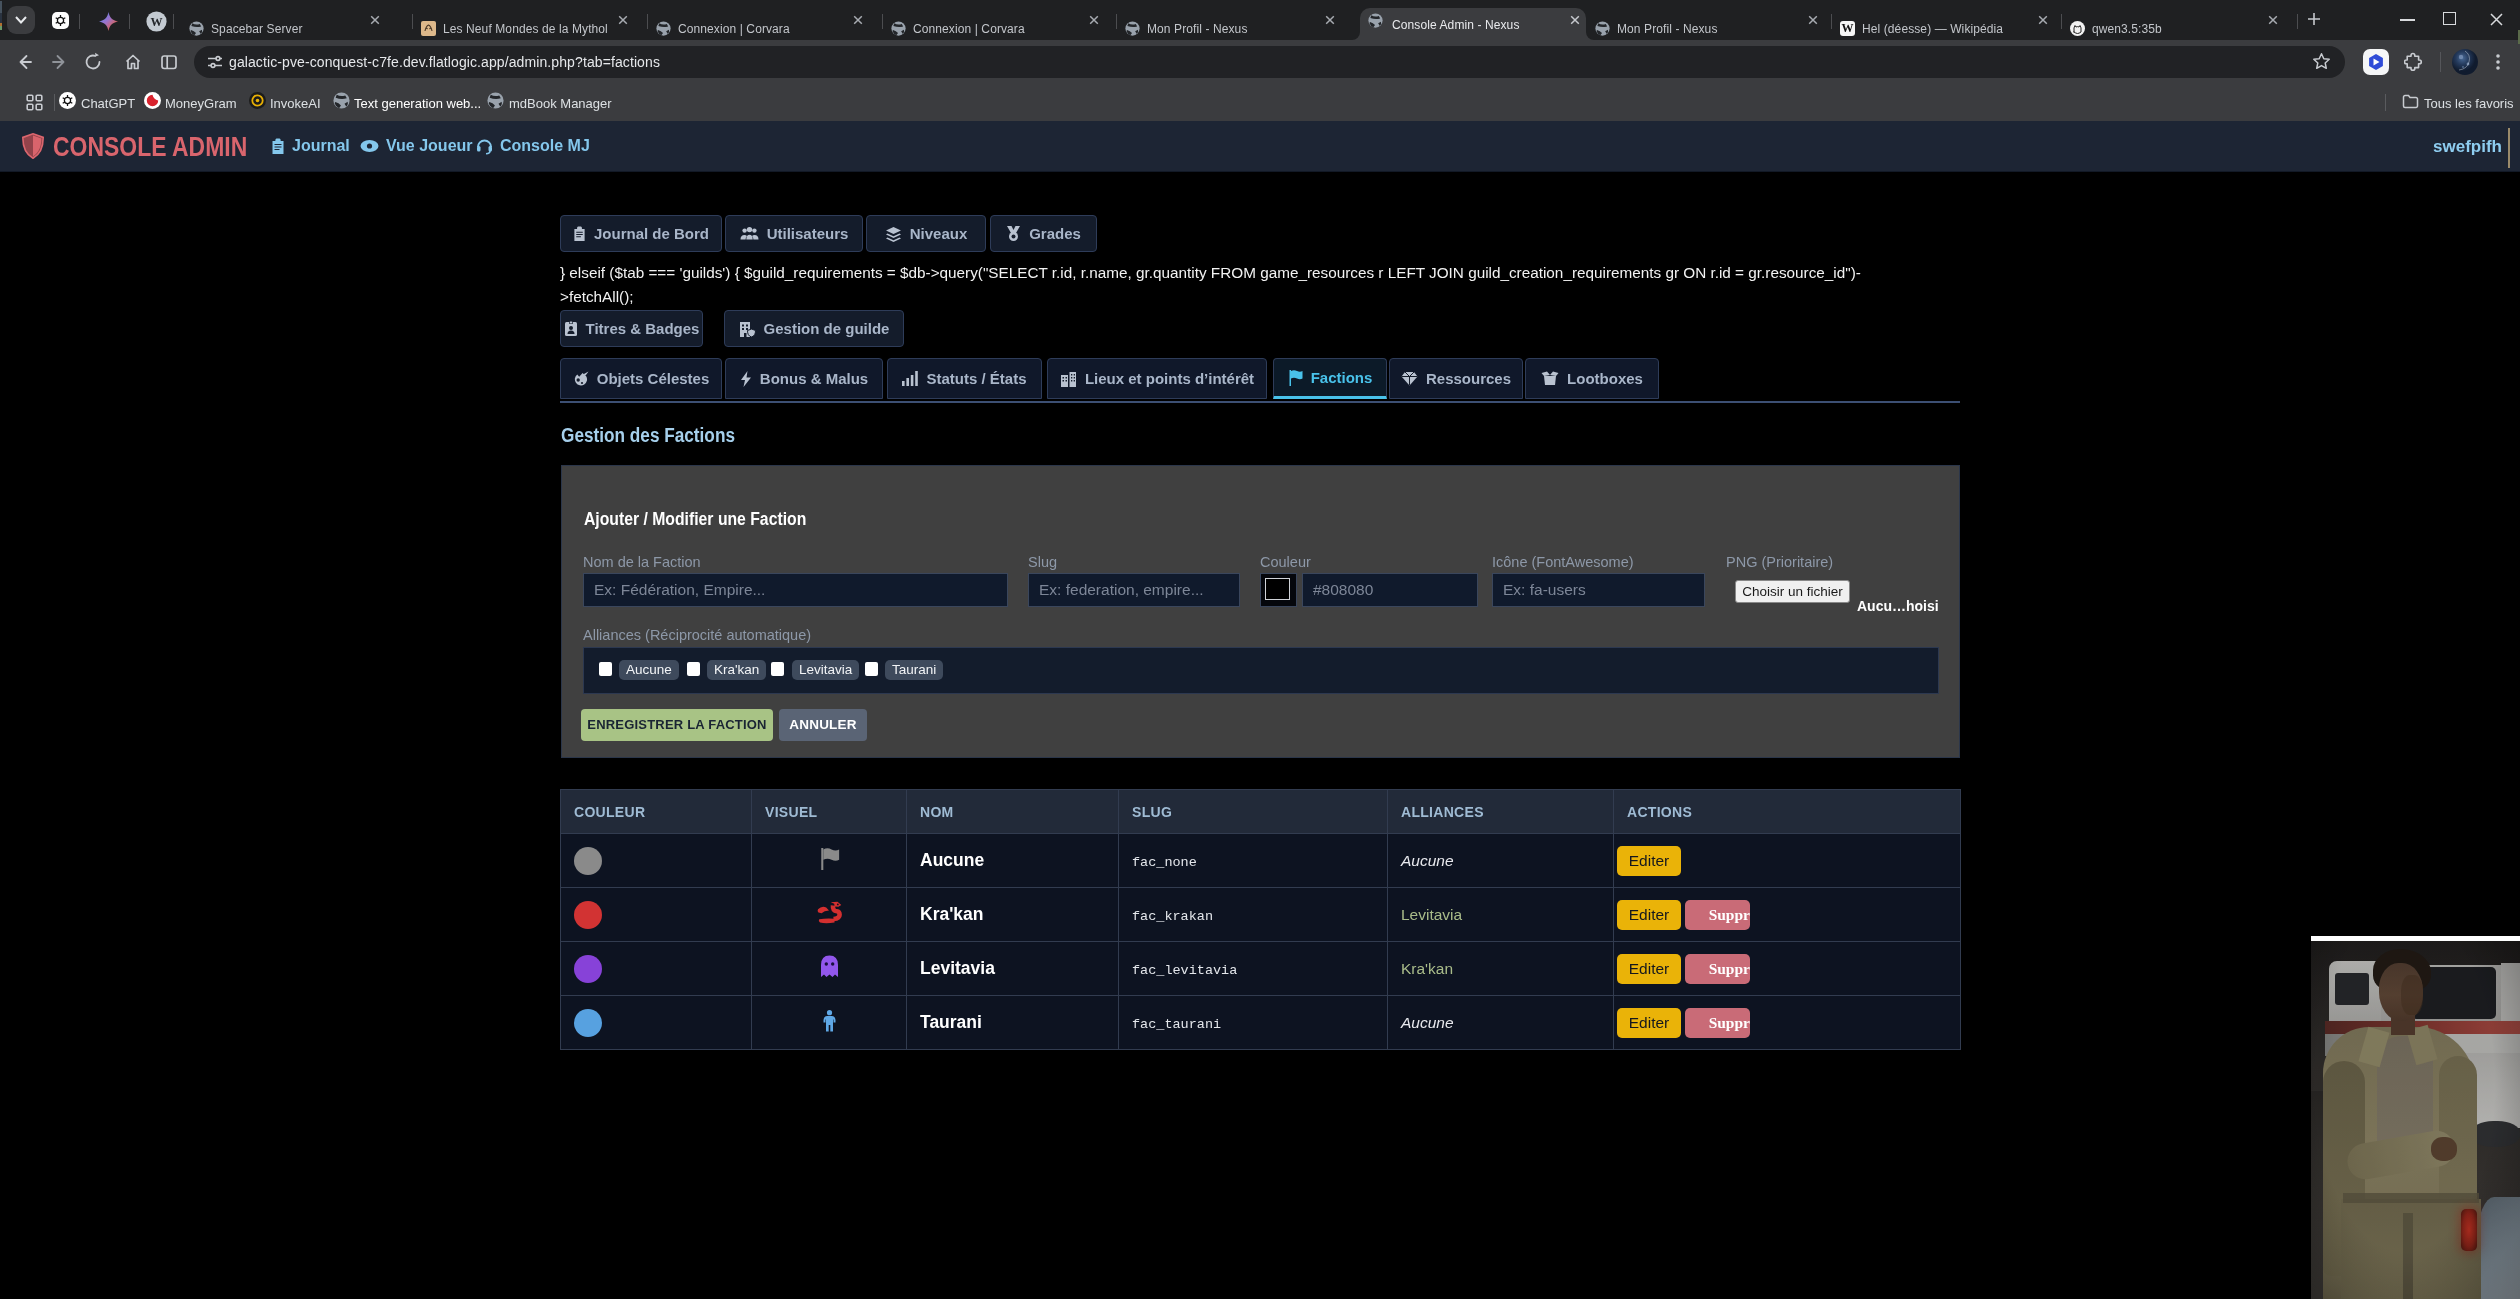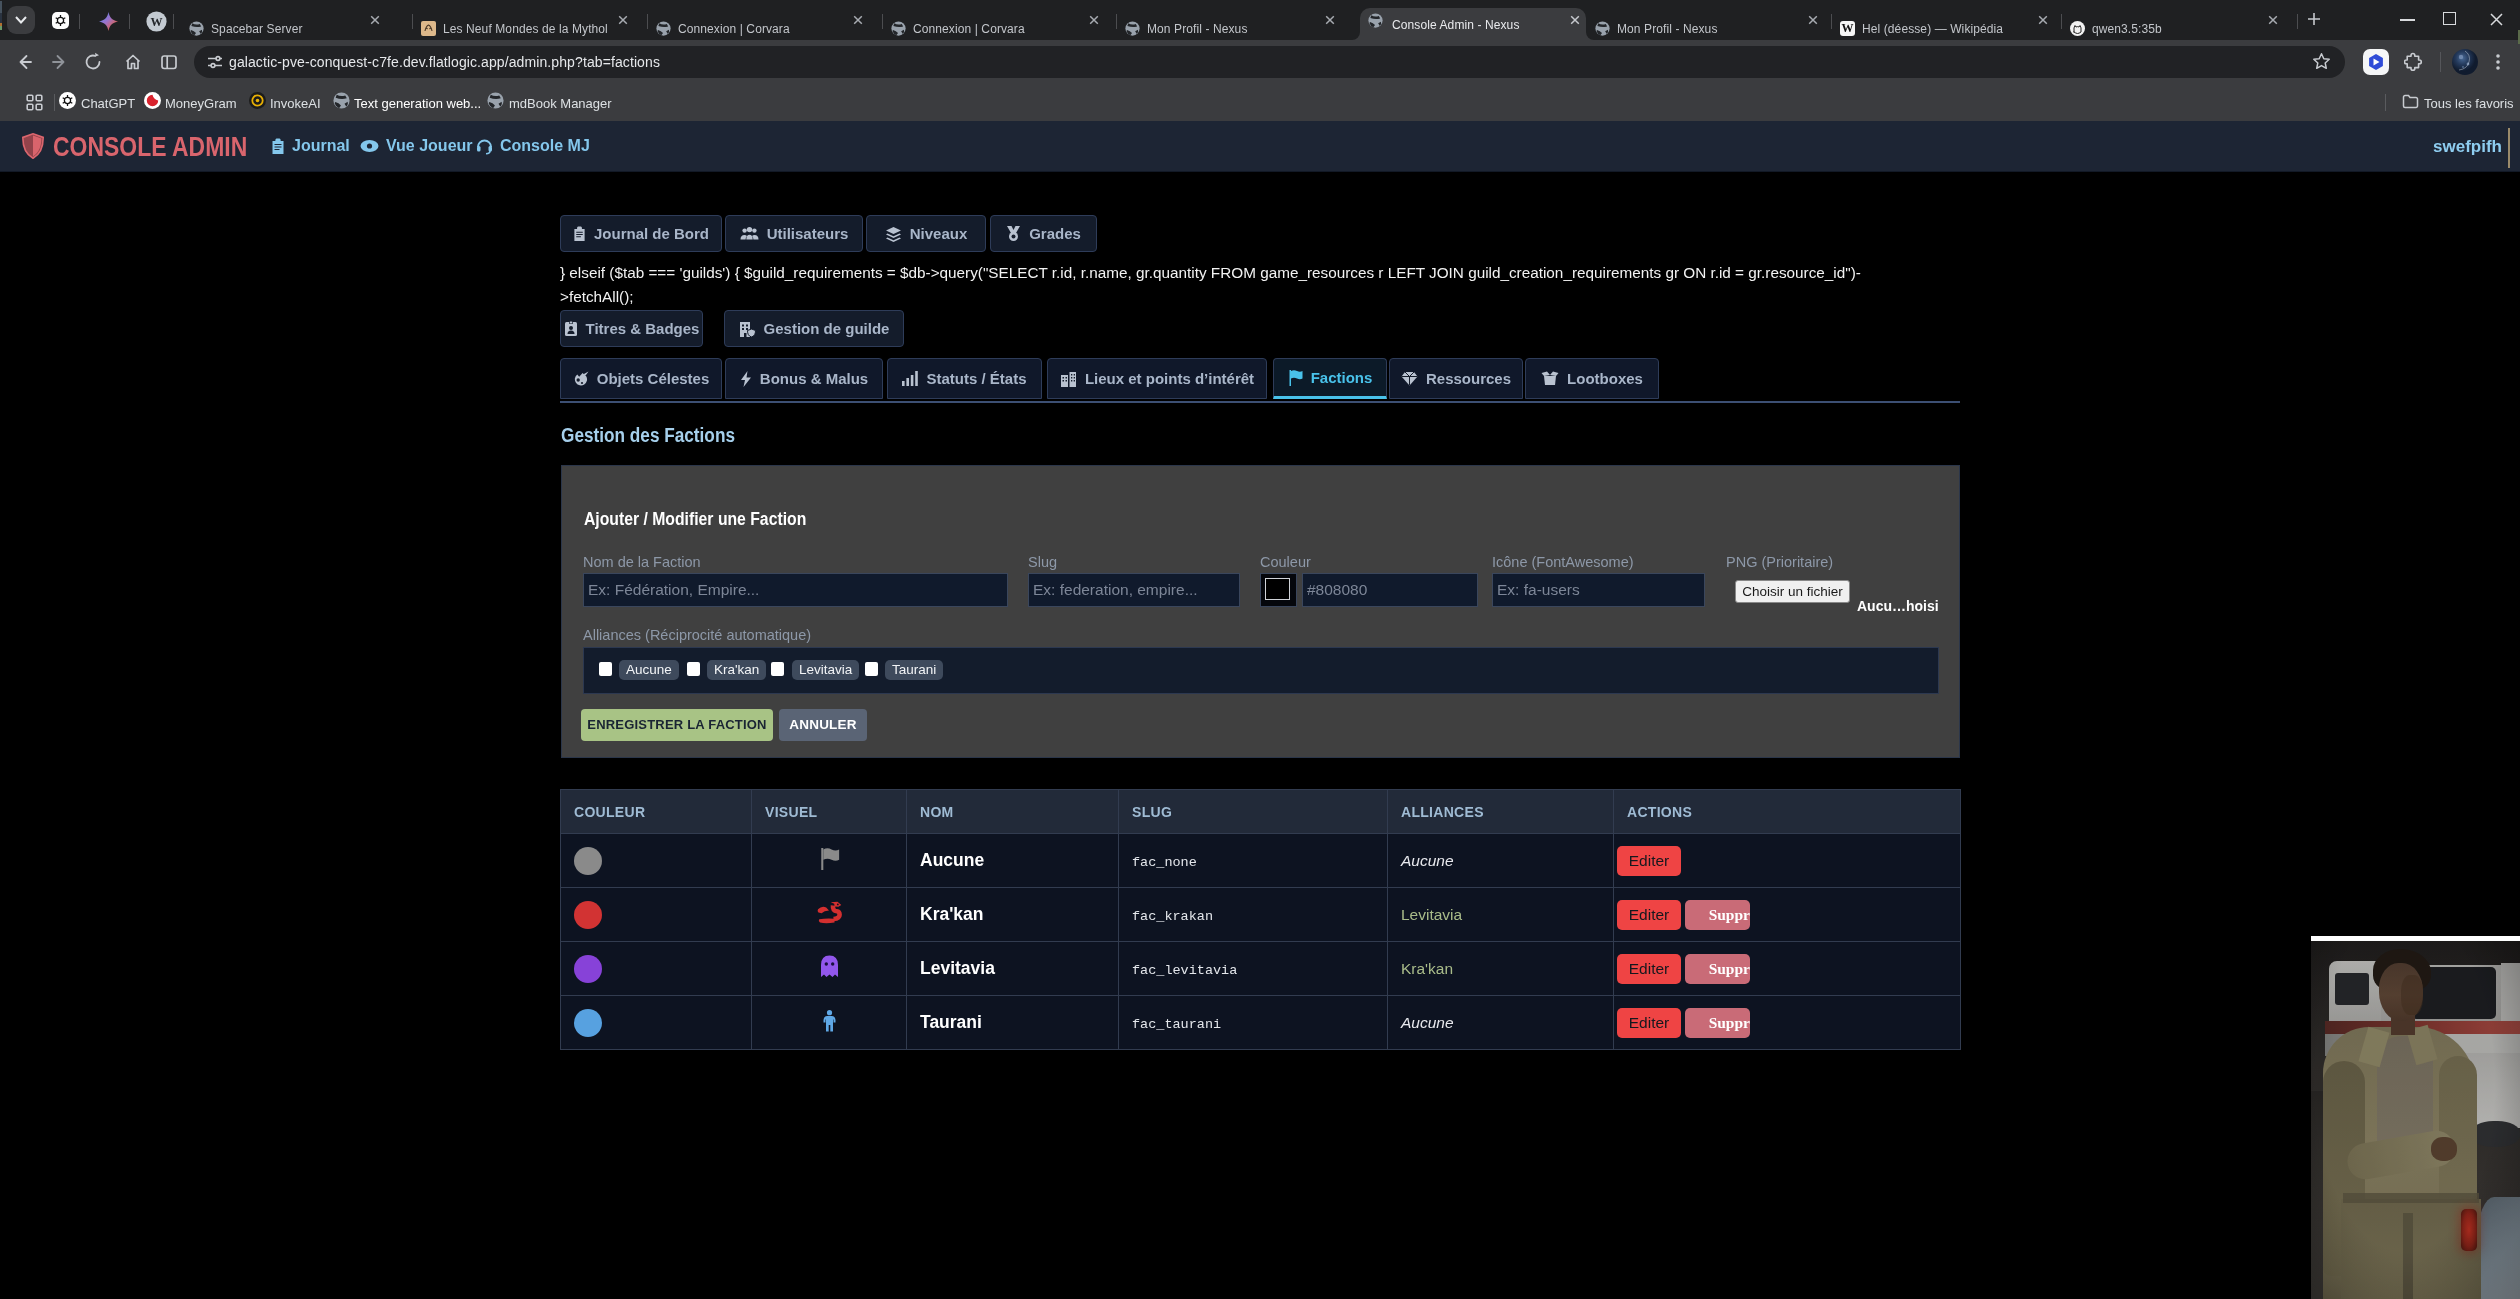--- a/index.html
+++ b/index.html
@@ -11,32 +11,32 @@
 .tsep{position:absolute;top:14px;width:1px;height:15px;background:#4c4d50}
 .xb{position:absolute;top:5px;width:14px;height:14px}
 #navbar{position:absolute;left:0;top:121px;width:2520px;height:51px;background:#1d2534;border-bottom:1px solid #121926;box-sizing:border-box}
 .navlink{position:absolute;top:0;height:50px;display:flex;align-items:center;gap:7px;color:#84c7ec;font-weight:700;font-size:16px}
 .nb{position:absolute;height:37px;background:#141c2b;border:1px solid #2e3c59;border-radius:4px;color:#a9b6c9;font-weight:700;font-size:15px;display:flex;align-items:center;justify-content:center;gap:8px;box-sizing:border-box;white-space:nowrap}
 .nb svg{flex:0 0 auto}
 .ct{position:absolute;height:41px;background:#10182a;border:1px solid #2e3c59;border-radius:4px 4px 0 0;color:#a9b6c9;font-weight:700;font-size:15px;display:flex;align-items:center;justify-content:center;gap:8px;box-sizing:border-box;white-space:nowrap}
 .ct.act{background:#0c1a28;color:#49c2ea;border-bottom:3px solid #49c2ea}
 #panel{position:absolute;left:561px;top:465px;width:1399px;height:293px;background:#404040;border:1px solid #2b364a;box-sizing:border-box}
 .lbl{position:absolute;color:#8d98a8;font-size:14.5px}
-.inp{position:absolute;height:34px;background:#101a2c;border:1px solid #3a465c;box-sizing:border-box;color:#7d8697;font-size:15.5px;line-height:32px;padding-left:4px;white-space:nowrap;overflow:hidden}
+.inp{position:absolute;height:34px;background:#101a2c;border:1px solid #3a465c;box-sizing:border-box;color:#7d8697;font-size:15.5px;line-height:32px;padding-left:10px;white-space:nowrap;overflow:hidden}
 table{border-collapse:collapse;table-layout:fixed}
 #ftab{position:absolute;left:560px;top:789px;width:1400px}
 #ftab td,#ftab th{border:1px solid #323c50;box-sizing:border-box;padding:0 0 0 13px;text-align:left;vertical-align:middle;overflow:hidden}
 #ftab th{background:#222a39;height:44px;color:#9fbbd4;font-size:14px;letter-spacing:.3px}
 #ftab td{background:#0d1321;height:54px}
 .circ{width:28px;height:28px;border-radius:50%}
 .nom{color:#fff;font-weight:700;font-size:17.5px}
 .slug{font-family:"Liberation Mono",monospace;font-size:13.5px;color:#e4e7ec}
 .alli{font-size:15.5px;color:#a9bc8a}
 .allin{font-size:15.5px;color:#e8e9ee;font-style:italic}
-.bedit{display:inline-block;width:64px;height:30px;background:#ef4444;border-radius:5px;color:#15181e;font-size:15.5px;text-align:center;line-height:30px;vertical-align:middle}
+.bedit{display:inline-block;width:64px;height:30px;background:#eab308;border-radius:5px;color:#15181e;font-size:15.5px;text-align:center;line-height:30px;vertical-align:middle}
 .bsupp{display:inline-block;width:65px;height:30px;background:#c96b77;border-radius:5px;color:#fff;font-size:15.5px;font-weight:700;font-family:"Liberation Serif",serif;text-align:right;line-height:30px;vertical-align:middle;margin-left:4px}
 .badge{display:inline-block;background:#3e4a5c;border-radius:5px;color:#f2f4f6;font-size:13.5px;padding:0 7px;height:20px;line-height:20px;white-space:nowrap}
 .cbx{position:absolute;top:14px;width:13px;height:14px;background:#fff;border-radius:2px}
 </style></head><body>
 <div id="tabstrip">
 <div class="a" style="left:0;top:1px;width:2px;height:12px;background:#46525e"></div>
 <div class="a" style="left:0;top:13px;width:2px;height:10px;background:#2a3340"></div>
 <div class="a" style="left:0;top:23px;width:2px;height:3px;background:#b07030"></div>
 <div class="a" style="left:0;top:26px;width:2px;height:4px;background:#6a9a6a"></div>
 <div class="a" style="left:7px;top:6px;width:28px;height:28px;background:#3b3c3f;border-radius:9px"></div>

